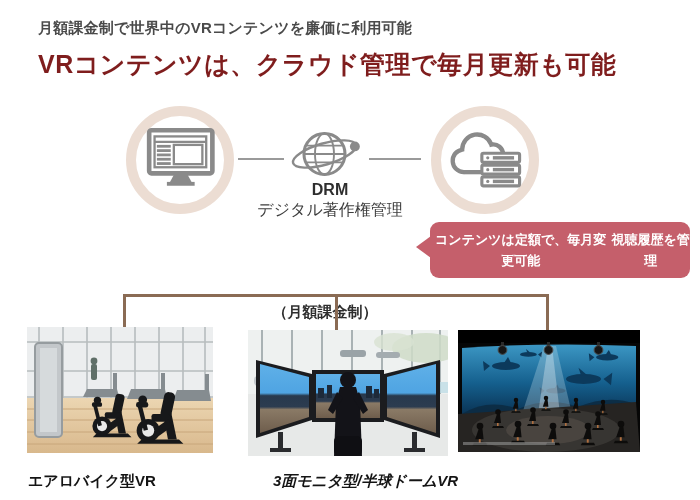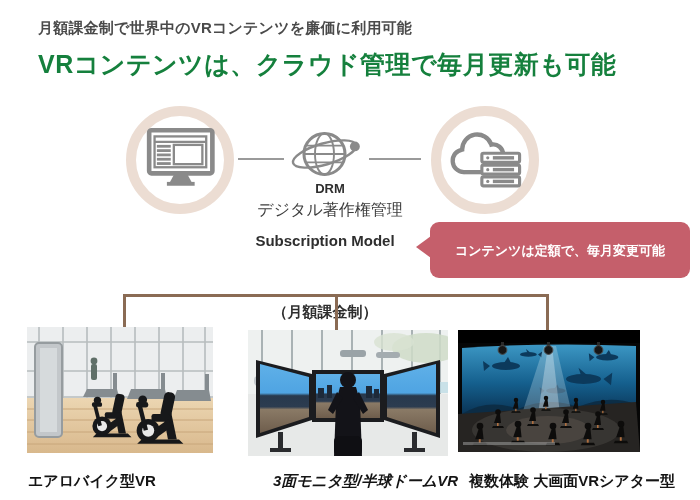--- a/index.html
+++ b/index.html
@@ -3,32 +3,32 @@
 <meta charset="utf-8">
 <style>
   html,body{margin:0;padding:0;background:#fff;}
   #slide{
     position:relative;width:700px;height:500px;background:#ffffff;overflow:hidden;
     font-family:"Liberation Sans","DejaVu Sans",sans-serif;
   }
   .abs{position:absolute;}
   
   .subtitle{left:38px;top:19px;font-size:15px;font-weight:bold;color:#4a4a4a;letter-spacing:.2px;}
-  .title{left:38px;top:48px;font-size:25px;font-weight:bold;color:#15803d;letter-spacing:.5px;}
+  .title{left:38px;top:48px;font-size:25px;font-weight:bold;color:#7f1d1d;letter-spacing:.5px;}
   
   .ring{width:108px;height:108px;border:10px solid #ecddd3;border-radius:50%;
         box-sizing:border-box;background:#fff;display:flex;align-items:center;justify-content:center;}
   .ring1{left:126px;top:106px;}
   .ring2{left:431px;top:106px;}
   .connect-line{height:2px;background:#9a9a9a;}
   .cl1{left:238px;top:158px;width:46px;}
   .cl2{left:369px;top:158px;width:52px;}
   .globe-wrap{left:288px;top:119px;width:76px;height:70px;}
   
-  .drm-label{left:242px;top:181px;width:176px;text-align:center;font-size:13px;font-weight:bold;color:#2e2e2e;}
+  .drm-label{left:242px;top:181px;width:176px;text-align:center;font-size:16px;font-weight:bold;color:#2e2e2e;}
   .drm-sub{left:242px;top:200px;width:176px;text-align:center;font-size:16px;color:#3d3d3d;}
   .sub-model{left:232px;top:232px;width:186px;text-align:center;font-size:15px;font-weight:bold;color:#2e2e2e;}
   .sub-model-sub{left:232px;top:255px;width:186px;text-align:center;font-size:15px;font-weight:bold;color:#2e2e2e;margin-top:48px;}
   
   .callout{left:430px;top:222px;width:260px;height:56px;background:#c55f6b;border-radius:9px;
            display:flex;align-items:center;justify-content:center;
            color:#fff;font-size:13px;font-weight:bold;line-height:21px;text-align:center;}
   .callout-arrow{left:416px;top:236px;width:0;height:0;
            border-top:11px solid transparent;border-bottom:11px solid transparent;
            border-right:15px solid #c55f6b;}
@@ -113,26 +113,26 @@
             <circle cx="53.5" cy="71.8" r="2"></circle>
               <rect x="60" y="69.6" width="27" height="4.4"></rect>
           </g>
         </g>
       </svg>
     </span>
   </div>
 
   <div class="abs drm-label">DRM</div>
   <div class="abs drm-sub">デジタル著作権管理</div>
-  <div class="abs sub-model">Subscription Model</div>
   <div class="abs sub-model-sub">（月額課金制）</div>
 
   <div class="abs callout-arrow"></div>
   <div class="abs callout">
     <div>コンテンツは定額で、毎月変更可能</div>
+    <div>視聴履歴を管理</div>
   </div>
 
   <div class="abs tree tree-h"></div>
   <div class="abs tree tree-v1"></div>
   <div class="abs tree tree-v2"></div>
   <div class="abs tree tree-v3"></div>
 
   <div class="abs photo photo1">
     <svg width="186" height="126" viewBox="0 0 186 126">
       <defs>
@@ -413,15 +413,14 @@
             <polygon points="-6,16 6,16 5,14 -5,14"></polygon>
           </g>
       </g>
 
       <rect x="5" y="112" width="92" height="3" fill="#9a9a9a" opacity="0.55"></rect>
     </svg>
   </div>
 
   <div class="abs plabel plabel1">エアロバイク型VR</div>
   <div class="abs plabel plabel2">3面モニタ型/半球ドームVR</div>
-  <div class="abs plabel plabel3">複数体験 大画面VRシアター型</div>
 
 </div>
 
 </body></html>

